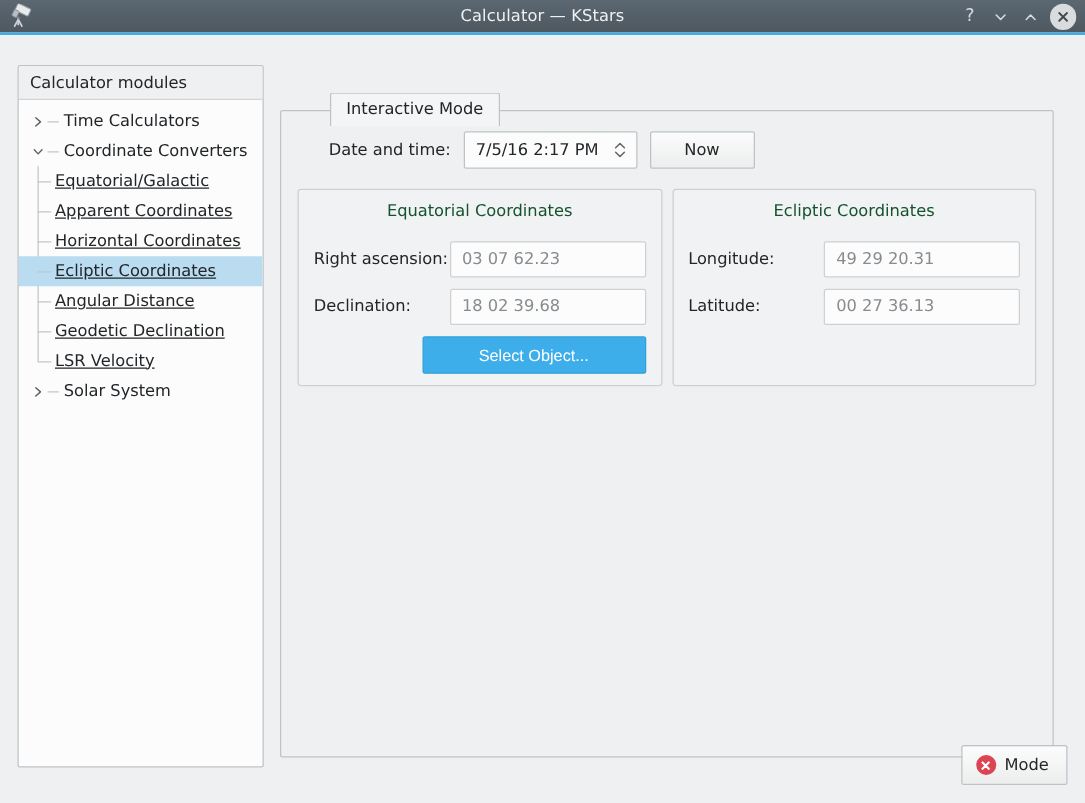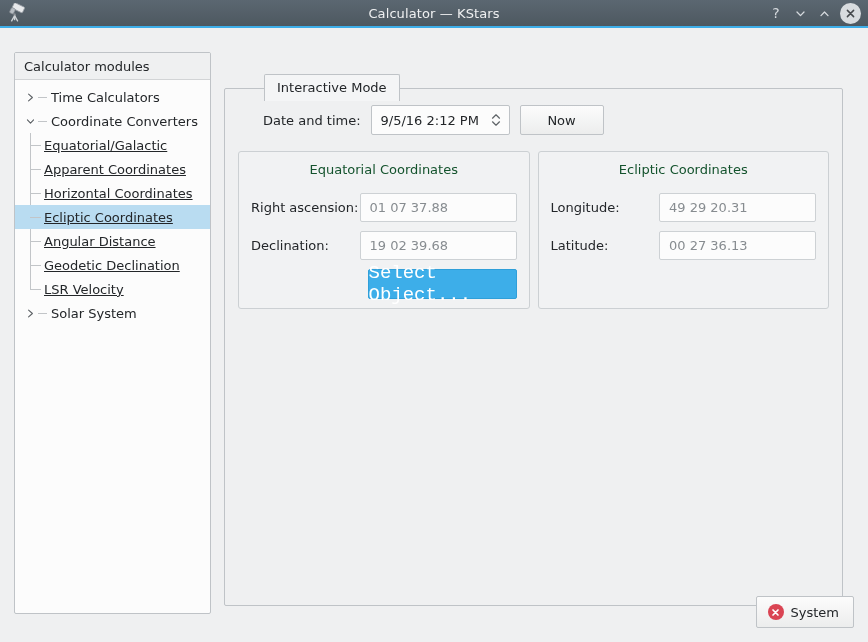--- a/index.html
+++ b/index.html
@@ -278,28 +278,28 @@
     border: 1px solid #cdd1d4;
     border-radius: 2px;
     display: flex;
     align-items: center;
     padding-left: 9px;
     font-size: 13px;
     color: #878c90;
   }
   .select-obj {
     margin-left: auto;
-    width: 149px;
+    width: 179px;
     height: 30px;
     background: #3daee9;
     border: 1px solid #2f9fd9;
     border-radius: 2px;
     color: #ffffff;
-    font-family: Liberation Mono, monospace;
-    font-size: 19px;
+    font-family: Liberation Sans, sans-serif;
+    font-size: 13px;
     display: flex;
     align-items: center;
     justify-content: center;
     cursor: default;
   }
   .btn-row { display: flex; }
 
   
   .footer {
     position: absolute;
@@ -454,45 +454,45 @@
       <div class="tab">Interactive Mode</div>
     </div>
 
     <div class="main-panel">
       <div class="panel-inner">
 
         <div class="date-row">
           <span class="date-label">Date and time:</span>
 
           <div class="spinbox">
-            <span class="spin-value">9/5/16 2:12 PM</span>
+            <span class="spin-value">7/5/16 2:17 PM</span>
             <span class="spin-arrows">
               <svg width="12" height="16" viewBox="0 0 12 16" aria-hidden="true">
                 <path d="M2.5 6.2 L6 2.8 L9.5 6.2" fill="none" stroke="#5f6468" stroke-width="1.2" stroke-linecap="round" stroke-linejoin="round"></path>
                 <path d="M2.5 9.8 L6 13.2 L9.5 9.8" fill="none" stroke="#5f6468" stroke-width="1.2" stroke-linecap="round" stroke-linejoin="round"></path>
               </svg>
             </span>
           </div>
 
           <button class="btn">Now</button>
         </div>
 
         <div class="groups">
 
           <div class="groupbox">
             <div class="group-title">Equatorial Coordinates</div>
 
             <div class="field-row">
               <span class="field-label">Right ascension:</span>
-              <div class="field-input">01 07 37.88</div>
+              <div class="field-input">03 07 62.23</div>
             </div>
 
             <div class="field-row">
               <span class="field-label">Declination:</span>
-              <div class="field-input">19 02 39.68</div>
+              <div class="field-input">18 02 39.68</div>
             </div>
 
             <div class="btn-row">
               <div class="select-obj">Select Object...</div>
             </div>
           </div>
 
           <div class="groupbox">
             <div class="group-title">Ecliptic Coordinates</div>
 
@@ -511,18 +511,18 @@
       </div>
     </div>
 
     <div class="footer">
       <button class="close-btn">
         <span class="close-icon-circle">
           <svg width="9" height="9" viewBox="0 0 9 9" aria-hidden="true">
             <path d="M2 2 L7 7 M7 2 L2 7" stroke="#ffffff" stroke-width="1.7" stroke-linecap="round"></path>
           </svg>
         </span>
-        <span>System</span>
+        <span>Mode</span>
       </button>
     </div>
 
   </div>
 </div>
 
 </body></html>

